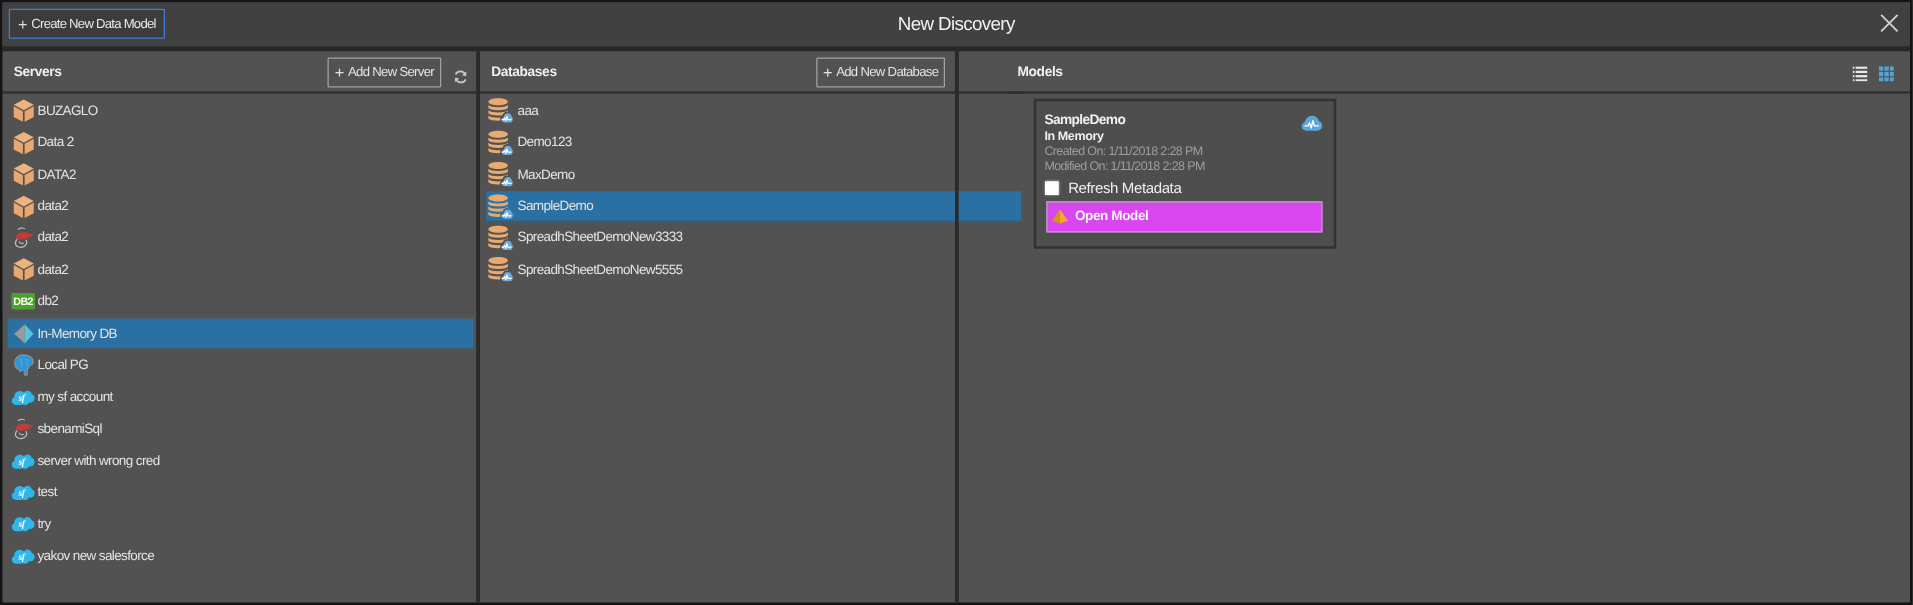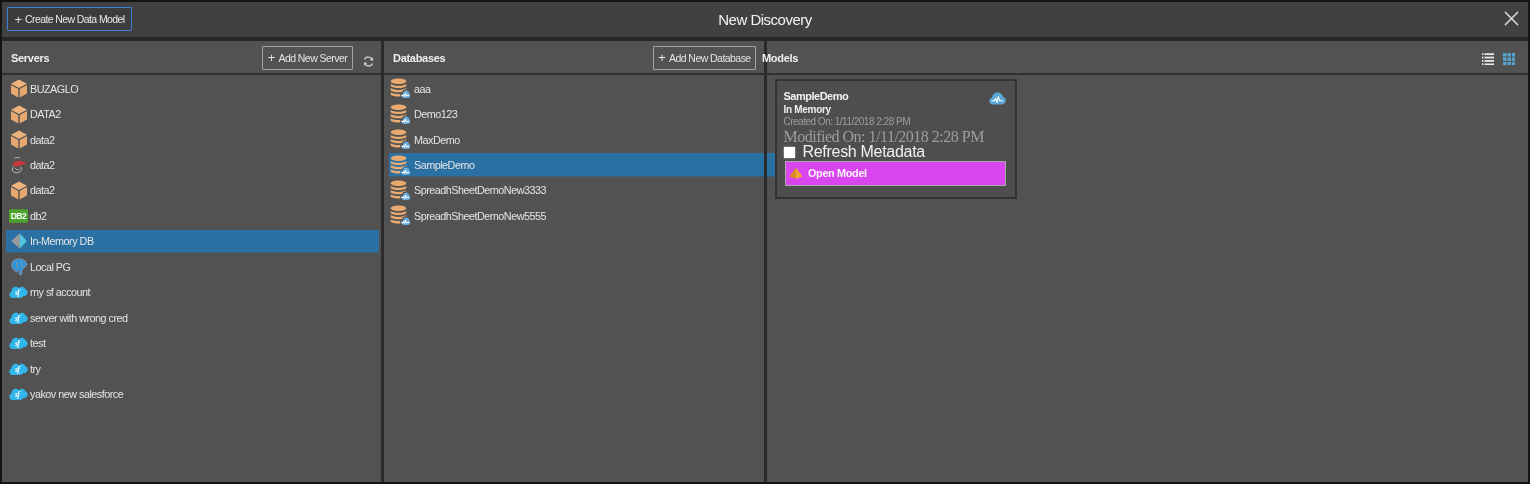--- a/index.html
+++ b/index.html
@@ -17,21 +17,21 @@
 
 .topsep { position:absolute; left:0; top:35px; width:1526px; height:4px; background:#272727; }
 
 
 .body { position:absolute; left:0; top:39px; bottom:0; width:1526px; }
 .col { position:absolute; top:0; bottom:0; }
 .col-servers { left:0; width:379px; }
 .colsep1 { position:absolute; left:379px; width:3px; top:0; bottom:0; background:#2a2a2a; }
 .col-databases { left:382px; width:436px; }
 .colsep2 { position:absolute; left:762px; width:3px; top:0; bottom:0; background:#2a2a2a; }
-.col-models { left:753px; right:0;border-radius:31px; }
+.col-models { left:805px; right:0;border-radius:31px; }
 .colhead { position:absolute; left:0; right:0; top:0; height:34px; border-bottom:2px solid #303030; }
 .colhead .ctitle { position:absolute; left:9px; top:0; line-height:34px; font-size:11px; font-weight:bold; color:#f0f0f0; letter-spacing:-0.3px; }
 .addbtn { position:absolute; top:5px; height:23.5px; border:1px solid #a2a2a2; border-radius:1px; color:#e4e4e4; font-size:10.5px; letter-spacing:-0.55px; display:flex; align-items:center; justify-content:center; white-space:nowrap; }
 .addbtn .plus { font-size:13px; margin-right:3px; letter-spacing:0; }
 .btn-addsrv { left:260px; width:91px; }
 .btn-adddb { left:269px; width:103px; }
 .refresh { position:absolute; left:359.5px; top:13.5px; width:13px; height:13px; }
 
 
 ul.list { position:absolute; left:4px; right:2px; top:35px; list-style:none; }
@@ -45,25 +45,25 @@
 
 .col-models .ctitle { left:7px; }
 .mico-list { position:absolute; right:34px; top:11.5px; width:12px; height:12.5px; }
 .mico-grid { position:absolute; right:13px; top:11.5px; width:12.5px; height:12.5px; }
 
 
 .card { position:absolute; left:20px; top:38px; width:242px; height:120px; background:#4e4e4e; border:2px solid #333333; }
 .card h3 { position:absolute; left:6.5px; top:9px; font-size:11px; color:#f2f2f2; font-weight:bold; letter-spacing:-0.5px; }
 .card h4 { position:absolute; left:6.5px; top:22.5px; font-size:10px; color:#f0f0f0; font-weight:bold; letter-spacing:-0.3px; }
 .card .meta1 { position:absolute; left:6.5px; top:34.5px; font-size:10px; color:#9d9d9d; letter-spacing:-0.5px; }
-.card .meta2 { position:absolute; left:6.5px; top:46.5px; font-size:16px; color:#9d9d9d; letter-spacing:-0.5px;font-family:Liberation Serif, serif; }
+.card .meta2 { position:absolute; left:6.5px; top:46.5px; font-size:10px; color:#9d9d9d; letter-spacing:-0.5px; }
 .card .cloud { position:absolute; right:9px; top:11px; }
 .chkrow { position:absolute; left:7px; top:62px; display:flex; align-items:center; }
 .chk { width:10.5px; height:11px; background:#ffffff; box-shadow:0 0 2px rgba(255,255,255,.6); }
-.chkrow span { margin-left:8px; font-size:16px; color:#f0f0f0; letter-spacing:-0.3px; }
+.chkrow span { margin-left:8px; font-size:12px; color:#f0f0f0; letter-spacing:-0.3px; }
 .btn-open { position:absolute; left:8px; top:80px; width:221px; height:24.5px; background:#d946ef; border:1.5px solid #ababab; display:flex; align-items:center; }
 .btn-open svg { margin-left:3px; }
 .btn-open span { margin-left:5px; font-size:10.8px; font-weight:bold; color:#f5f5f5; letter-spacing:-0.3px; }
 </style>
 </head>
 <body>
 <div class="dialog">
   <div class="topbar">
     <div class="btn-create"><span class="plus">+</span> Create New Data Model</div>
     <div class="title">New Discovery</div>
@@ -91,20 +91,27 @@
                 <polygon points="1,6 8.3,9.9 8.3,18.4 1,14.5" fill="#e6a86f"></polygon>
                 <polygon points="17,6 9.7,9.9 9.7,18.4 17,14.5" fill="#e6a86f"></polygon>
               </svg>
             </span>BUZAGLO</li>
         <li><span class="ic">
               <svg width="18" height="19" viewBox="0 0 18 19">
                 <polygon points="9,0.5 17,4.8 9,9.1 1,4.8" fill="#edb37e"></polygon>
                 <polygon points="1,6 8.3,9.9 8.3,18.4 1,14.5" fill="#e6a86f"></polygon>
                 <polygon points="17,6 9.7,9.9 9.7,18.4 17,14.5" fill="#e6a86f"></polygon>
               </svg>
+            </span>Data 2</li>
+        <li><span class="ic">
+              <svg width="18" height="19" viewBox="0 0 18 19">
+                <polygon points="9,0.5 17,4.8 9,9.1 1,4.8" fill="#edb37e"></polygon>
+                <polygon points="1,6 8.3,9.9 8.3,18.4 1,14.5" fill="#e6a86f"></polygon>
+                <polygon points="17,6 9.7,9.9 9.7,18.4 17,14.5" fill="#e6a86f"></polygon>
+              </svg>
             </span>DATA2</li>
         <li><span class="ic">
               <svg width="18" height="19" viewBox="0 0 18 19">
                 <polygon points="9,0.5 17,4.8 9,9.1 1,4.8" fill="#edb37e"></polygon>
                 <polygon points="1,6 8.3,9.9 8.3,18.4 1,14.5" fill="#e6a86f"></polygon>
                 <polygon points="17,6 9.7,9.9 9.7,18.4 17,14.5" fill="#e6a86f"></polygon>
               </svg>
             </span>data2</li>
         <li><span class="ic">
               <svg width="18" height="18" viewBox="0 0 18 18">
@@ -138,20 +145,28 @@
                 <path d="M8.8,0.9 C4.4,0.9 1.6,3.5 1.7,7.1 C1.8,10.1 3.4,12.1 5.5,12.7 C5.3,13.5 5.7,14 6.4,14 C7.1,14 7.5,13.5 7.6,12.9 C8.2,13 8.9,13 9.4,12.9 L9.4,16.3 C9.4,17.4 11.9,17.4 11.9,16.3 L11.9,12.4 C12.8,11.7 13.4,10.7 13.8,9.4 C15.6,9.2 16.5,8 16.5,6.2 C16.5,2.9 13.1,0.9 8.8,0.9 Z" fill="#2e95da" stroke="#8b9196" stroke-width="0.9"></path>
                 <path d="M5.8,4.6 L7.1,4.6 L7.1,10.5 M10.3,4.4 L11.7,4.8 C12.3,6.4 12,8.4 10.9,9.6" fill="none" stroke="#90969b" stroke-width="0.9"></path>
               </svg>
             </span>Local PG</li>
         <li><span class="ic">
               <svg width="20" height="14" viewBox="0 0 20 14">
                 <path d="M4.4,13.4 C2.1,13.4 0.4,11.8 0.4,9.8 C0.4,8.3 1.3,7.1 2.6,6.5 C2.6,6.4 2.6,6.3 2.6,6.1 C2.6,3.6 4.6,1.5 7.2,1.5 C8.6,1.5 9.8,2.1 10.7,3.1 C11.3,2.1 12.4,1.4 13.7,1.4 C15.3,1.4 16.7,2.5 17.2,4 C18.6,4.5 19.7,5.9 19.7,7.6 C19.7,9.7 18,11.4 15.9,11.4 C15.6,11.4 15.3,11.4 15,11.3 C14.4,12.5 13.2,13.4 11.7,13.4 C11,13.4 10.3,13.2 9.7,12.8 C9,13.2 7.9,13.4 4.4,13.4 Z" fill="#30b6ea"></path>
                 <text x="6.2" y="9.8" font-family="Liberation Serif, serif" font-style="italic" font-size="8" font-weight="bold" fill="#ffffff">sf</text>
               </svg>
             </span>my sf account</li>
+        <li><span class="ic">
+              <svg width="18" height="18" viewBox="0 0 18 18">
+                <path d="M4.3,2.8 C5.6,1.3 8.2,1 9.8,2.1" fill="none" stroke="#b9bcbe" stroke-width="0.9"></path>
+                <path d="M2.6,8.6 C3.6,5.6 6.6,4.4 9.6,4.8 C12.4,5.2 15.2,6 16.6,7.3 C14.2,8.8 10.4,10 6.8,10.5 C4.6,10.8 3.1,10.3 2.6,8.6 Z" fill="#c13b3d"></path>
+                <path d="M3.8,10.4 C2,12 1.8,14.4 3.4,15.8 C5.1,17.3 8.2,17.2 10,15.6 C11.5,14.3 11.7,12.3 10.6,10.9" fill="none" stroke="#b9bcbe" stroke-width="1"></path>
+                <path d="M5.2,12.2 C5.8,13.6 7.6,14.1 9.1,13.4" fill="none" stroke="#b9bcbe" stroke-width="0.9"></path>
+              </svg>
+            </span>sbenamiSql</li>
         <li><span class="ic">
               <svg width="20" height="14" viewBox="0 0 20 14">
                 <path d="M4.4,13.4 C2.1,13.4 0.4,11.8 0.4,9.8 C0.4,8.3 1.3,7.1 2.6,6.5 C2.6,6.4 2.6,6.3 2.6,6.1 C2.6,3.6 4.6,1.5 7.2,1.5 C8.6,1.5 9.8,2.1 10.7,3.1 C11.3,2.1 12.4,1.4 13.7,1.4 C15.3,1.4 16.7,2.5 17.2,4 C18.6,4.5 19.7,5.9 19.7,7.6 C19.7,9.7 18,11.4 15.9,11.4 C15.6,11.4 15.3,11.4 15,11.3 C14.4,12.5 13.2,13.4 11.7,13.4 C11,13.4 10.3,13.2 9.7,12.8 C9,13.2 7.9,13.4 4.4,13.4 Z" fill="#30b6ea"></path>
                 <text x="6.2" y="9.8" font-family="Liberation Serif, serif" font-style="italic" font-size="8" font-weight="bold" fill="#ffffff">sf</text>
               </svg>
             </span>server with wrong cred</li>
         <li><span class="ic">
               <svg width="20" height="14" viewBox="0 0 20 14">
                 <path d="M4.4,13.4 C2.1,13.4 0.4,11.8 0.4,9.8 C0.4,8.3 1.3,7.1 2.6,6.5 C2.6,6.4 2.6,6.3 2.6,6.1 C2.6,3.6 4.6,1.5 7.2,1.5 C8.6,1.5 9.8,2.1 10.7,3.1 C11.3,2.1 12.4,1.4 13.7,1.4 C15.3,1.4 16.7,2.5 17.2,4 C18.6,4.5 19.7,5.9 19.7,7.6 C19.7,9.7 18,11.4 15.9,11.4 C15.6,11.4 15.3,11.4 15,11.3 C14.4,12.5 13.2,13.4 11.7,13.4 C11,13.4 10.3,13.2 9.7,12.8 C9,13.2 7.9,13.4 4.4,13.4 Z" fill="#30b6ea"></path>
                 <text x="6.2" y="9.8" font-family="Liberation Serif, serif" font-style="italic" font-size="8" font-weight="bold" fill="#ffffff">sf</text>

